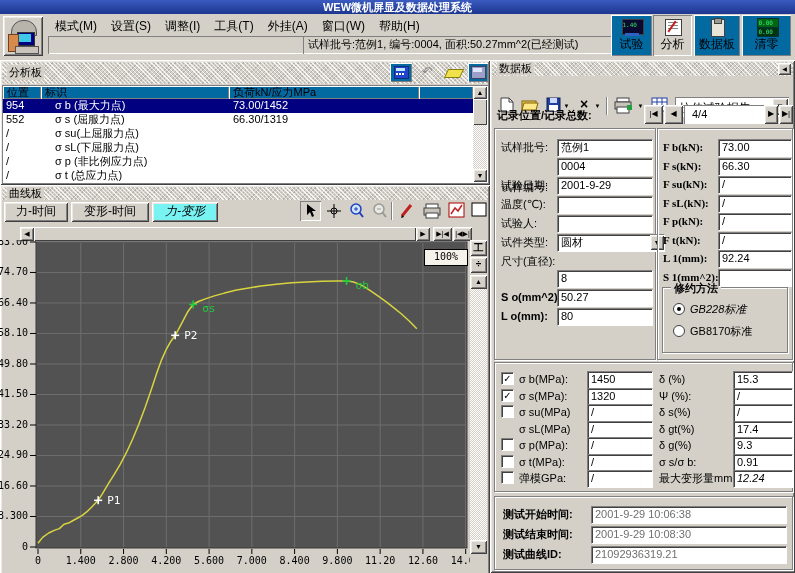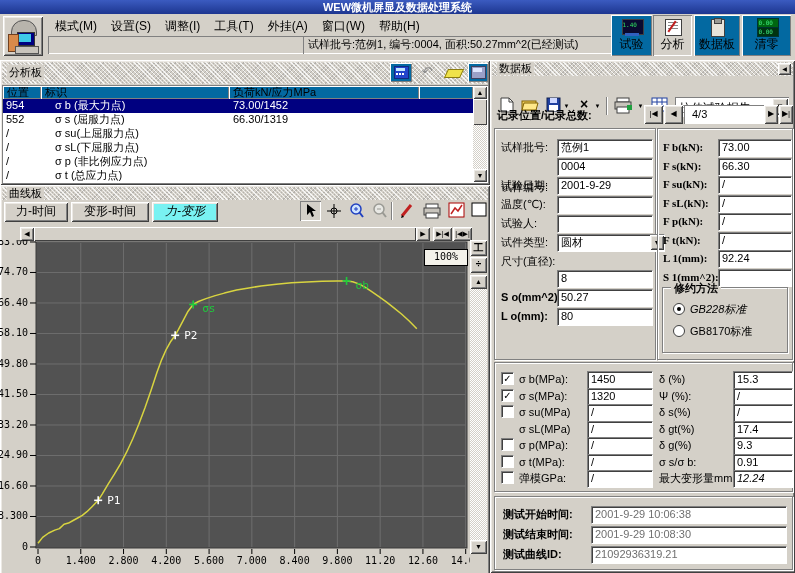--- a/index.html
+++ b/index.html
@@ -392,21 +392,21 @@
       <div class="abs" style="left:183px;top:21px;width:114px;height:20px;background:#fff;box-shadow:inset 1px 1px 0 #808080,inset -1px -1px 0 #fff;">
         <span class="abs" style="left:4px;top:3px;font-size:12px;">拉伸试验报告</span>
         <div class="abs scrollbtn g g-down" style="right:1px;top:1px;width:16px;height:17px;line-height:17px;font-size:8px;"></div>
       </div>
     </div>
 
     <div class="abs" style="left:2px;top:45px;width:301px;height:20px;">
       <span class="abs bold" style="left:5px;top:3px;">记录位置/记录总数:</span>
       <div class="abs scrollbtn g g-first" style="left:152px;top:0;width:19px;height:19px;line-height:18px;font-size:8px;"></div>
       <div class="abs scrollbtn g g-left" style="left:172px;top:0;width:19px;height:19px;line-height:18px;font-size:8px;"></div>
-      <div class="abs" style="left:192px;top:0;width:80px;height:19px;background:#fff;box-shadow:inset 1px 1px 0 #808080,inset -1px -1px 0 #fff;line-height:19px;padding-left:8px;">4/3</div>
+      <div class="abs" style="left:192px;top:0;width:80px;height:19px;background:#fff;box-shadow:inset 1px 1px 0 #808080,inset -1px -1px 0 #fff;line-height:19px;padding-left:8px;">4/4</div>
       <div class="abs scrollbtn g g-right" style="left:272px;top:0;width:14px;height:19px;line-height:18px;font-size:8px;"></div>
       <div class="abs scrollbtn g g-last" style="left:287px;top:0;width:14px;height:19px;line-height:18px;font-size:8px;"></div>
     </div>
 
     <div class="abs groupbox" id="leftFields" style="left:4px;top:68px;width:160px;height:230px;">
         <span class="flabel" style="left: 6px; top: 10px;">试样批号:</span>
         <div class="inputbox" style="position: absolute; left: 62px; top: 10px; width: 88px;">范例1</div>
         <span class="flabel" style="left: 6px; top: 43px; margin-top: 7px;">试样编号:</span>
         <div class="inputbox" style="position: absolute; left: 62px; top: 29px; width: 88px;">0004</div>
         <span class="flabel" style="left: 6px; top: 48px;">试验日期:</span>

